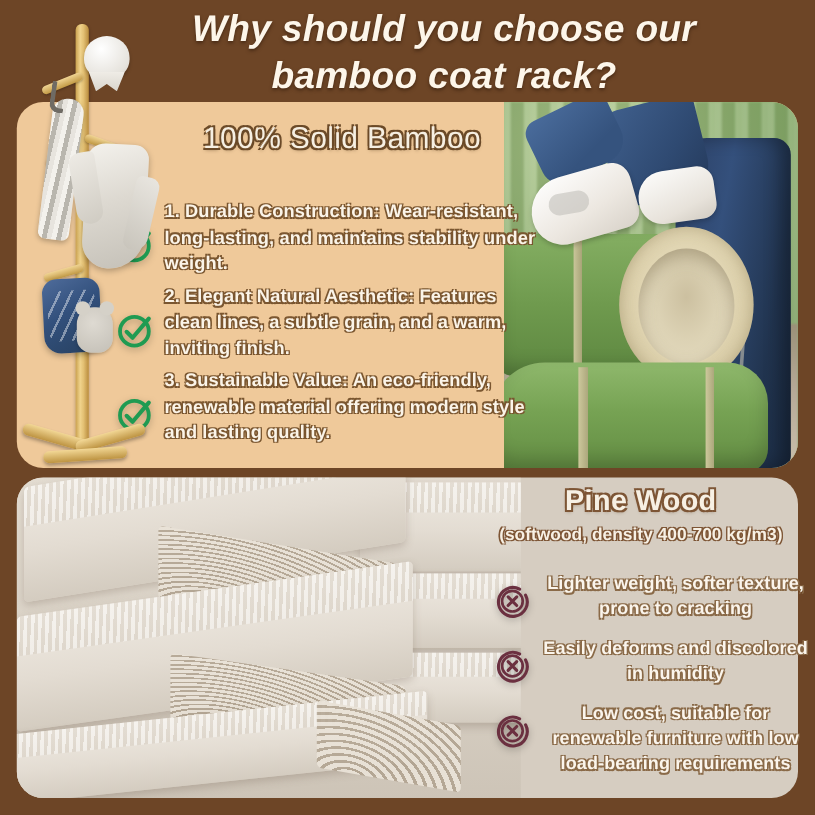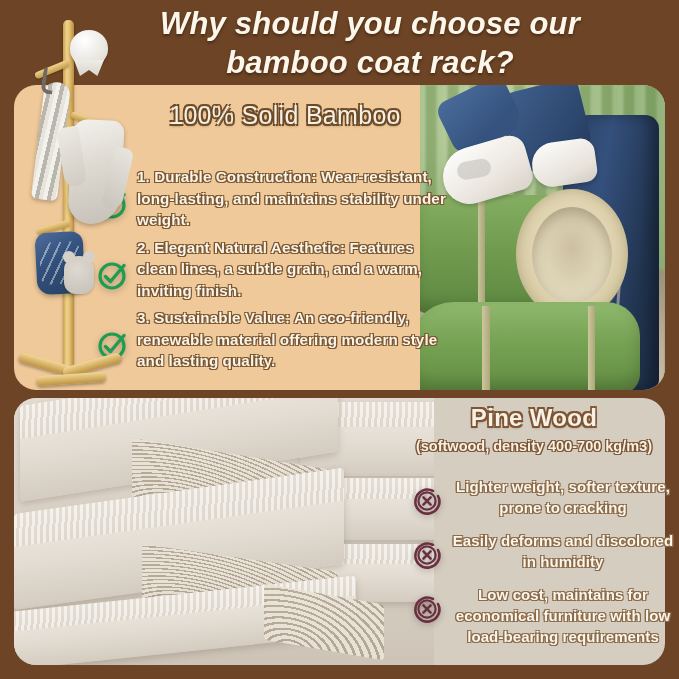--- a/index.html
+++ b/index.html
@@ -314,21 +314,21 @@
       <div class="p-text">Easily deforms and discolored in humidity</div>
     </div>
     <div class="p-item">
       <div class="p-icon">
         <svg width="32" height="32" viewBox="0 0 32 32" class="shadow-soft">
           <path d="M26 11 A12 12 0 1 1 21 6" fill="none" stroke="#6b3040" stroke-width="2.6" stroke-linecap="round"></path>
           <circle cx="15" cy="16" r="8.6" fill="none" stroke="#6b3040" stroke-width="2.2"></circle>
           <path d="M11.4 12.4 L18.6 19.6 M18.6 12.4 L11.4 19.6" stroke="#6b3040" stroke-width="2.6" stroke-linecap="round"></path>
         </svg>
       </div>
-      <div class="p-text">Low cost, maintains for economical furniture with low load-bearing requirements</div>
+      <div class="p-text">Low cost, suitable for renewable furniture with low load-bearing requirements</div>
     </div>
   </div>
 
   <div class="rack">
     <div class="pole"></div>
 
     <div class="peg" style="left:18px;top:58px;width:36px;transform:rotate(-22deg);"></div>
     <div class="peg" style="left:54px;top:108px;width:30px;transform:rotate(20deg);"></div>
     <div class="peg" style="left:22px;top:128px;width:32px;transform:rotate(20deg);"></div>
     <div class="peg" style="left:54px;top:182px;width:28px;transform:rotate(18deg);"></div>

